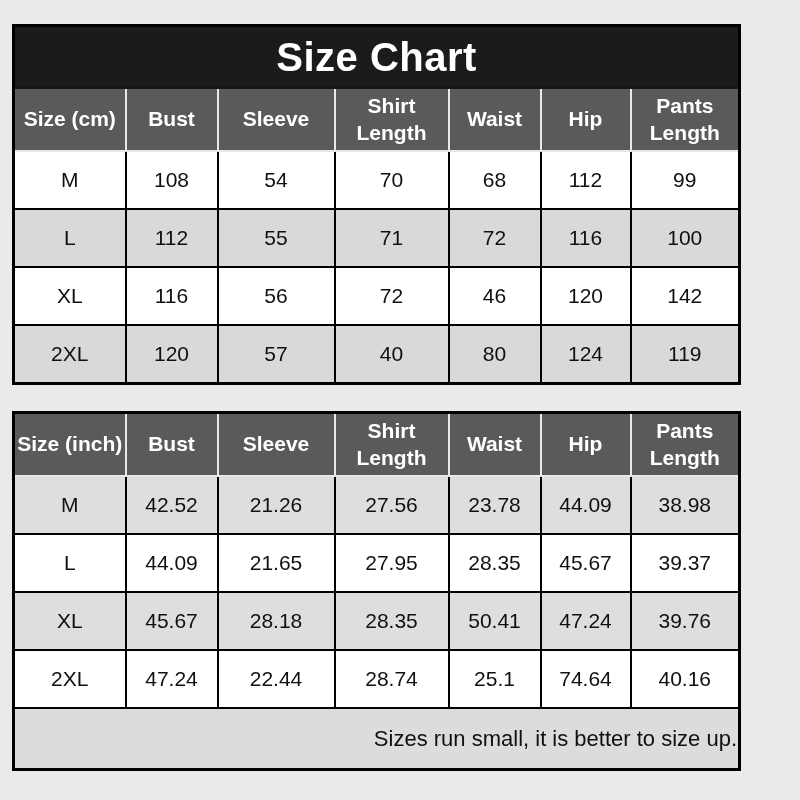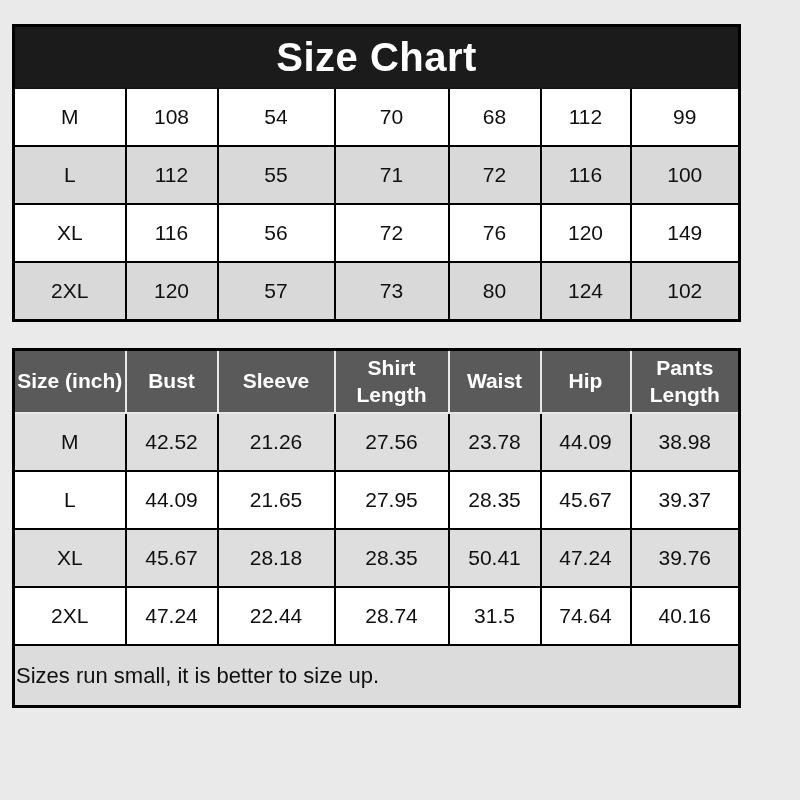--- a/index.html
+++ b/index.html
@@ -64,21 +64,21 @@
   }
   
   table.t-cm   tbody tr:nth-child(even) td.cell { background: #d9d9d9; }
   table.t-inch tbody tr:nth-child(odd)  td.cell { background: #dedede; }
 
   
   td.note {
     background: #dcdcdc;
     color: #101010;
     font-size: 22px;
-    text-align: left;
+    text-align: right;
     vertical-align: middle;
     height: 57px;
     border: 2px solid #000;
   }
 </style>
 </head>
 <body>
 
 <div class="sheet">
 
@@ -88,20 +88,29 @@
         <col style="width:92px">
         <col style="width:117px">
       <col style="width:114px">
         <col style="width:92px">
         <col style="width:90px">
       <col style="width:109px">
     </colgroup>
     <thead>
       <tr>
         <th class="banner" colspan="7">Size Chart</th>
+      </tr>
+      <tr>
+        <th class="col-head">Size (cm)</th>
+        <th class="col-head">Bust</th>
+        <th class="col-head">Sleeve</th>
+        <th class="col-head">Shirt Length</th>
+        <th class="col-head">Waist</th>
+        <th class="col-head">Hip</th>
+        <th class="col-head">Pants Length</th>
       </tr>
     </thead>
     <tbody>
       <tr>
         <td class="cell">M</td>
         <td class="cell">108</td>
         <td class="cell">54</td>
         <td class="cell">70</td>
         <td class="cell">68</td>
         <td class="cell">112</td>
@@ -114,32 +123,32 @@
         <td class="cell">71</td>
         <td class="cell">72</td>
         <td class="cell">116</td>
         <td class="cell">100</td>
       </tr>
       <tr>
         <td class="cell">XL</td>
         <td class="cell">116</td>
         <td class="cell">56</td>
         <td class="cell">72</td>
-        <td class="cell">76</td>
+        <td class="cell">46</td>
         <td class="cell">120</td>
-        <td class="cell">149</td>
+        <td class="cell">142</td>
       </tr>
       <tr>
         <td class="cell">2XL</td>
         <td class="cell">120</td>
         <td class="cell">57</td>
-        <td class="cell">73</td>
+        <td class="cell">40</td>
         <td class="cell">80</td>
         <td class="cell">124</td>
-        <td class="cell">102</td>
+        <td class="cell">119</td>
       </tr>
     </tbody>
   </table>
 
   <div class="gap"></div>
 
   <table class="size-table t-inch">
     <colgroup>
       <col style="width:112px">
         <col style="width:92px">
@@ -186,21 +195,21 @@
         <td class="cell">28.35</td>
         <td class="cell">50.41</td>
         <td class="cell">47.24</td>
         <td class="cell">39.76</td>
       </tr>
       <tr>
         <td class="cell">2XL</td>
         <td class="cell">47.24</td>
         <td class="cell">22.44</td>
         <td class="cell">28.74</td>
-        <td class="cell">31.5</td>
+        <td class="cell">25.1</td>
         <td class="cell">74.64</td>
         <td class="cell">40.16</td>
       </tr>
     </tbody>
     <tfoot>
       <tr>
         <td class="note" colspan="7">Sizes run small, it is better to size up.</td>
       </tr>
     </tfoot>
   </table>

